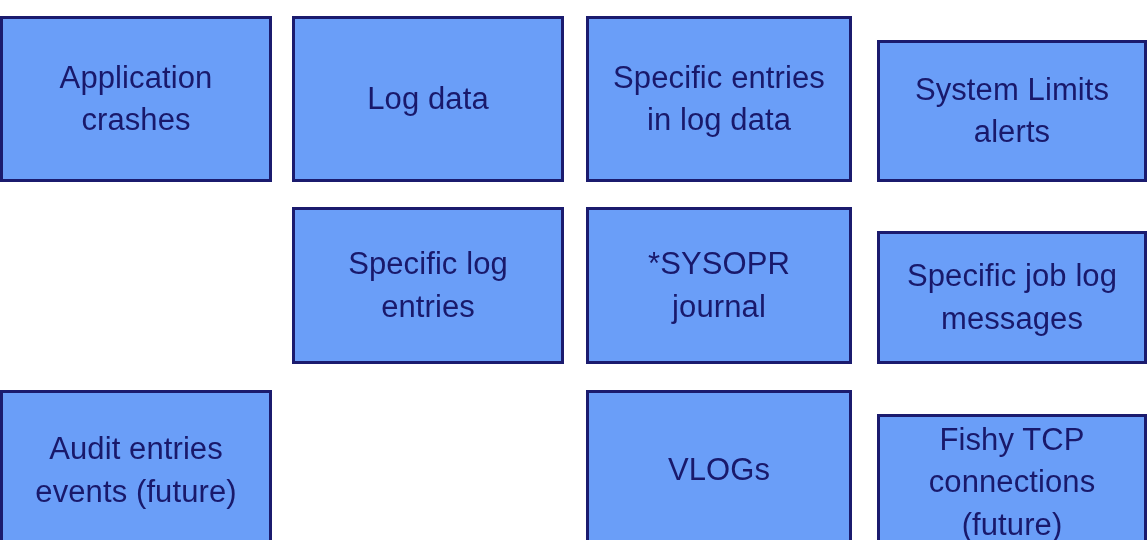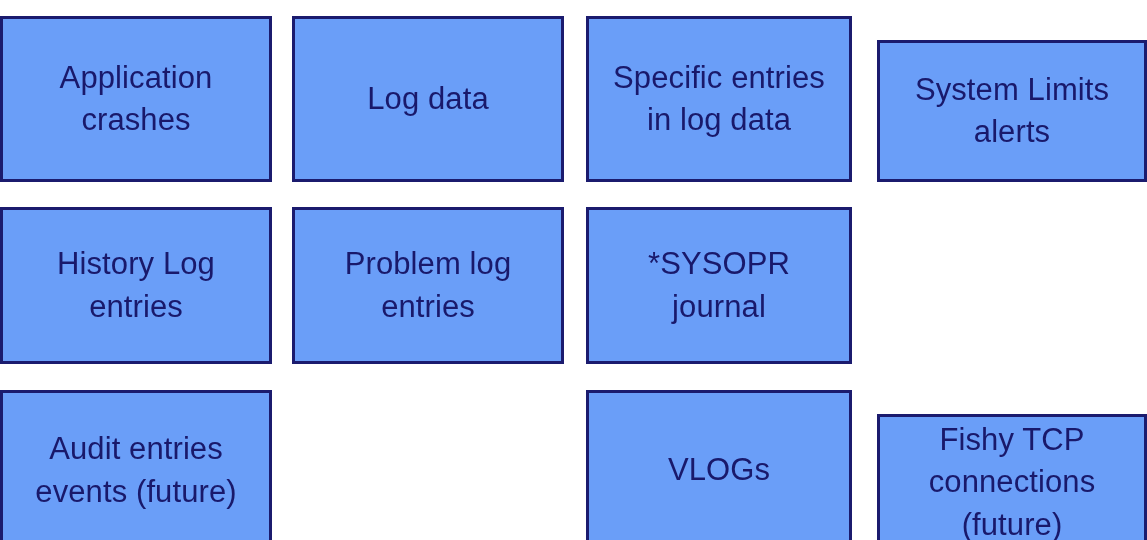--- a/index.html
+++ b/index.html
@@ -66,28 +66,28 @@
     <div class="cell r1 c2">
       <span>Log data</span>
     </div>
     <div class="cell r1 c3">
       <span>Specific entries in log data</span>
     </div>
     <div class="cell r1 c4">
       <span>System Limits alerts</span>
     </div>
 
-    <div class="cell r2 c1">
-      <span>History Log entries</span>
-    </div>
     <div class="cell r2 c2">
-      <span>Problem log entries</span>
+      <span>Specific log entries</span>
     </div>
     <div class="cell r2 c3">
       <span>*SYSOPR journal</span>
+    </div>
+    <div class="cell r2 c4">
+      <span>Specific job log messages</span>
     </div>
 
     <div class="cell r3 c1">
       <span>Audit entries events (future)</span>
     </div>
     <div class="cell r3 c3">
       <span>VLOGs</span>
     </div>
     <div class="cell r3 c4">
       <span>Fishy TCP connections (future)</span>

